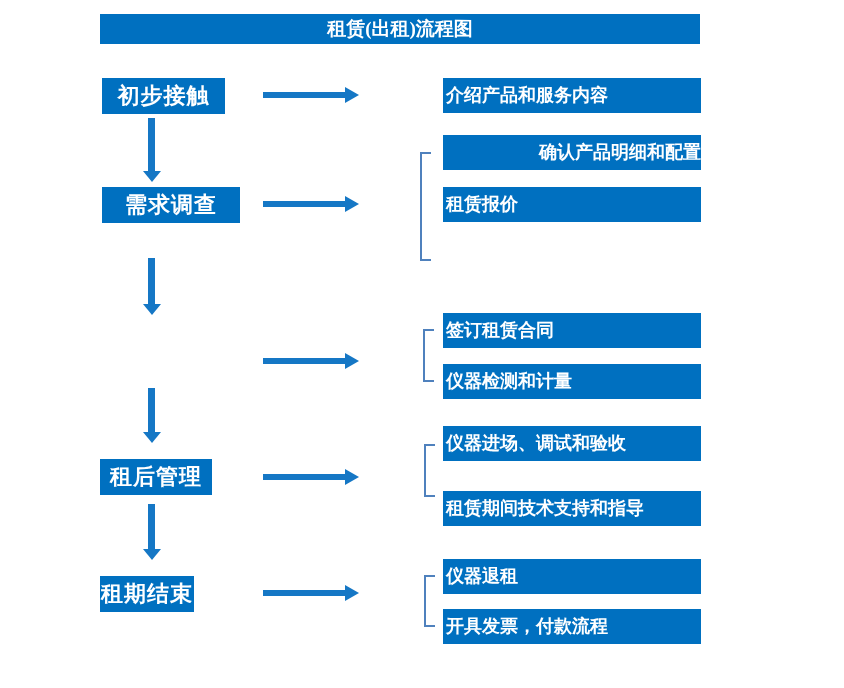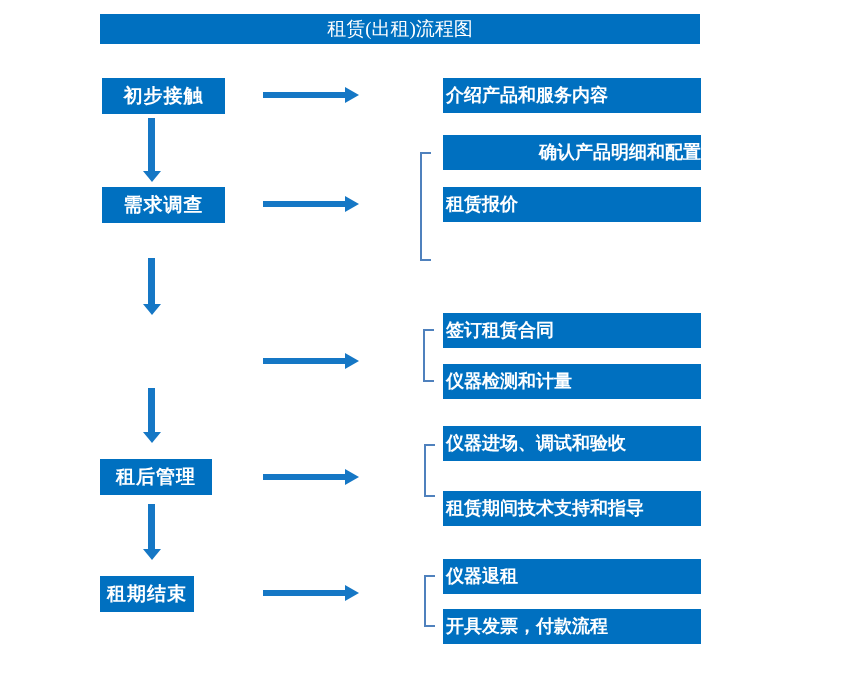--- a/index.html
+++ b/index.html
@@ -14,32 +14,32 @@
     height: 688px;
     background: #ffffff;
     overflow: hidden;
   }
   .title-bar {
     position: absolute;
     left: 100px; top: 14px;
     width: 600px; height: 30px;
     background: var(--box-color);
     color: #ffffff;
-    font-weight: normal;
+    font-weight: bold;
     font-size: 19px;
     line-height: 30px;
     text-align: center;
   }
   .step {
     position: absolute;
     height: 36px;
     background: var(--box-color);
     color: #ffffff;
     font-weight: bold;
-    font-size: 19px;
+    font-size: 22px;
     line-height: 36px;
     text-align: center;
     letter-spacing: 1px;
   }
   .detail {
     position: absolute;
     left: 443px;
     width: 258px;
     height: 35px;
     background: var(--box-color);
@@ -92,21 +92,21 @@
 </head>
 <body>
 
 <div class="canvas">
 
   <div class="title-bar">
     <span>租赁(出租)流程图</span>
   </div>
 
   <div class="step" style="left:102px; top:78px;  width:123px;">初步接触</div>
-  <div class="step" style="left:102px; top:187px; width:123px;">需求调查</div>
+  <div class="step" style="left:102px; top:187px; width:138px;">需求调查</div>
   <div class="step" style="left:100px; top:459px; width:112px;">租后管理</div>
   <div class="step" style="left:100px; top:576px; width:94px;">租期结束</div>
 
   <div>
     <div class="hshaft" style="top:92px;"></div>
       <div class="hhead" style="top:87px;"></div>
   </div>
   <div>
     <div class="hshaft" style="top:201px;"></div>
       <div class="hhead" style="top:196px;"></div>

